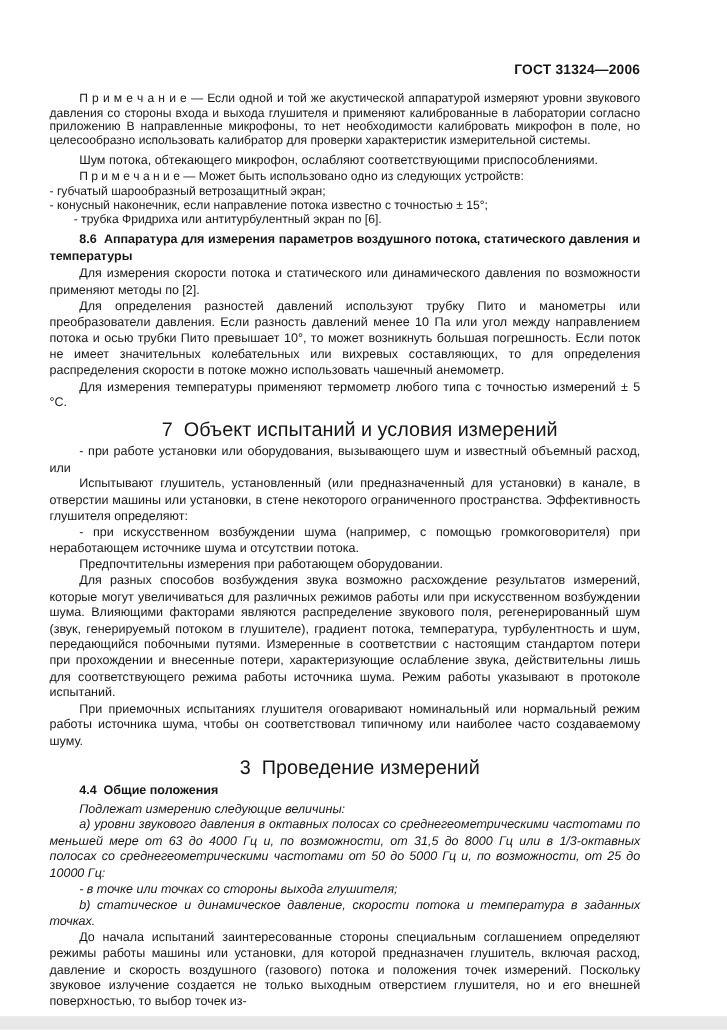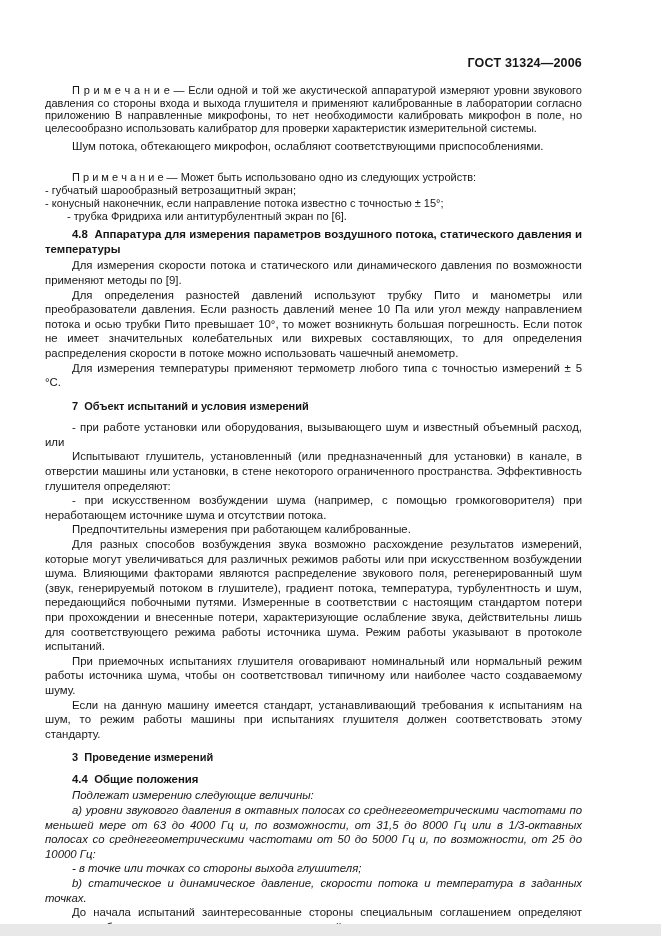--- a/index.html
+++ b/index.html
@@ -35,28 +35,29 @@
   .body {
     font-size: 11.4px;
     line-height: 14.6px;
     text-align: justify;
   }
   .indent { text-indent: 27px; }
   .bold { font-weight: bold; }
   .italic { font-style: italic; }
   .pre { white-space: pre-wrap; }
   .section-heading {
-    font-size: 11px;
+    font-size: 18px;
     line-height: 16.5px;
-    font-weight: bold;
+    font-weight: normal;
     text-indent: 27px;
     white-space: pre-wrap;
+    text-align: center;
   }
   .mb4 { margin-bottom: 4px; }
-  .mb2 { margin-bottom: 18px; }
+  .mb2 { margin-bottom: 2px; }
   .mb5 { margin-bottom: 5px; margin-left: 22px; }
   .h62 { margin-top: 3px; margin-bottom: 2px; }
   .h7  { margin-top: 8px; margin-bottom: 6px; }
   .h8  { margin-top: 8px; margin-bottom: 6px; }
   .h81 { margin-bottom: 2px; }
 </style>
 </head>
 <body>
 
 <div class="page">
@@ -68,35 +69,34 @@
 
     <p class="note indent mb4">П р и м е ч а н и е — Если одной и той же акустической аппаратурой измеряют уровни звукового давления со стороны входа и выхода глушителя и применяют калиброванные в лаборатории согласно приложению В направленные микрофоны, то нет необходимости калибровать микрофон в поле, но целесообразно использовать калибратор для проверки характеристик измерительной системы.</p>
 
     <p class="body indent mb2">Шум потока, обтекающего микрофон, ослабляют соответствующими приспособлениями.</p>
 
     <p class="note indent">П р и м е ч а н и е — Может быть использовано одно из следующих устройств:</p>
     <p class="note">- губчатый шарообразный ветрозащитный экран;</p>
     <p class="note">- конусный наконечник, если направление потока известно с точностью ± 15°;</p>
     <p class="note mb5">- трубка Фридриха или антитурбулентный экран по [6].</p>
 
-    <p class="body bold indent pre h62">4.8  Аппаратура для измерения параметров воздушного потока, статического давления и температуры</p>
+    <p class="body bold indent pre h62">8.6  Аппаратура для измерения параметров воздушного потока, статического давления и температуры</p>
 
-    <p class="body indent">Для измерения скорости потока и статического или динамического давления по возможности применяют методы по [9].</p>
+    <p class="body indent">Для измерения скорости потока и статического или динамического давления по возможности применяют методы по [2].</p>
     <p class="body indent">Для определения разностей давлений используют трубку Пито и манометры или преобразователи давления. Если разность давлений менее 10 Па или угол между направлением потока и осью трубки Пито превышает 10°, то может возникнуть большая погрешность. Если поток не имеет значительных колебательных или вихревых составляющих, то для определения распределения скорости в потоке можно использовать чашечный анемометр.</p>
     <p class="body indent">Для измерения температуры применяют термометр любого типа с точностью измерений ± 5 °С.</p>
 
     <h2 class="section-heading h7">7  Объект испытаний и условия измерений</h2>
 
     <p class="body indent">- при работе установки или оборудования, вызывающего шум и известный объемный расход, или</p>
     <p class="body indent">Испытывают глушитель, установленный (или предназначенный для установки) в канале, в отверстии машины или установки, в стене некоторого ограниченного пространства. Эффективность глушителя определяют:</p>
     <p class="body indent">- при искусственном возбуждении шума (например, с помощью громкоговорителя) при неработающем источнике шума и отсутствии потока.</p>
-    <p class="body indent">Предпочтительны измерения при работающем калиброванные.</p>
+    <p class="body indent">Предпочтительны измерения при работающем оборудовании.</p>
     <p class="body indent">Для разных способов возбуждения звука возможно расхождение результатов измерений, которые могут увеличиваться для различных режимов работы или при искусственном возбуждении шума. Влияющими факторами являются распределение звукового поля, регенерированный шум (звук, генерируемый потоком в глушителе), градиент потока, температура, турбулентность и шум, передающийся побочными путями. Измеренные в соответствии с настоящим стандартом потери при прохождении и внесенные потери, характеризующие ослабление звука, действительны лишь для соответствующего режима работы источника шума. Режим работы указывают в протоколе испытаний.</p>
     <p class="body indent">При приемочных испытаниях глушителя оговаривают номинальный или нормальный режим работы источника шума, чтобы он соответствовал типичному или наиболее часто создаваемому шуму.</p>
-    <p class="body indent">Если на данную машину имеется стандарт, устанавливающий требования к испытаниям на шум, то режим работы машины при испытаниях глушителя должен соответствовать этому стандарту.</p>
 
     <h2 class="section-heading h8">3  Проведение измерений</h2>
 
     <p class="body bold indent pre h81">4.4  Общие положения</p>
 
     <p class="body italic indent">Подлежат измерению следующие величины:</p>
     <p class="body italic indent">а) уровни звукового давления в октавных полосах со среднегеометрическими частотами по меньшей мере от 63 до 4000 Гц и, по возможности, от 31,5 до 8000 Гц или в 1/3-октавных полосах со среднегеометрическими частотами от 50 до 5000 Гц и, по возможности, от 25 до 10000 Гц:</p>
     <p class="body italic indent">- в точке или точках со стороны выхода глушителя;</p>
     <p class="body italic indent">b) статическое и динамическое давление, скорости потока и температура в заданных точках.</p>
 

